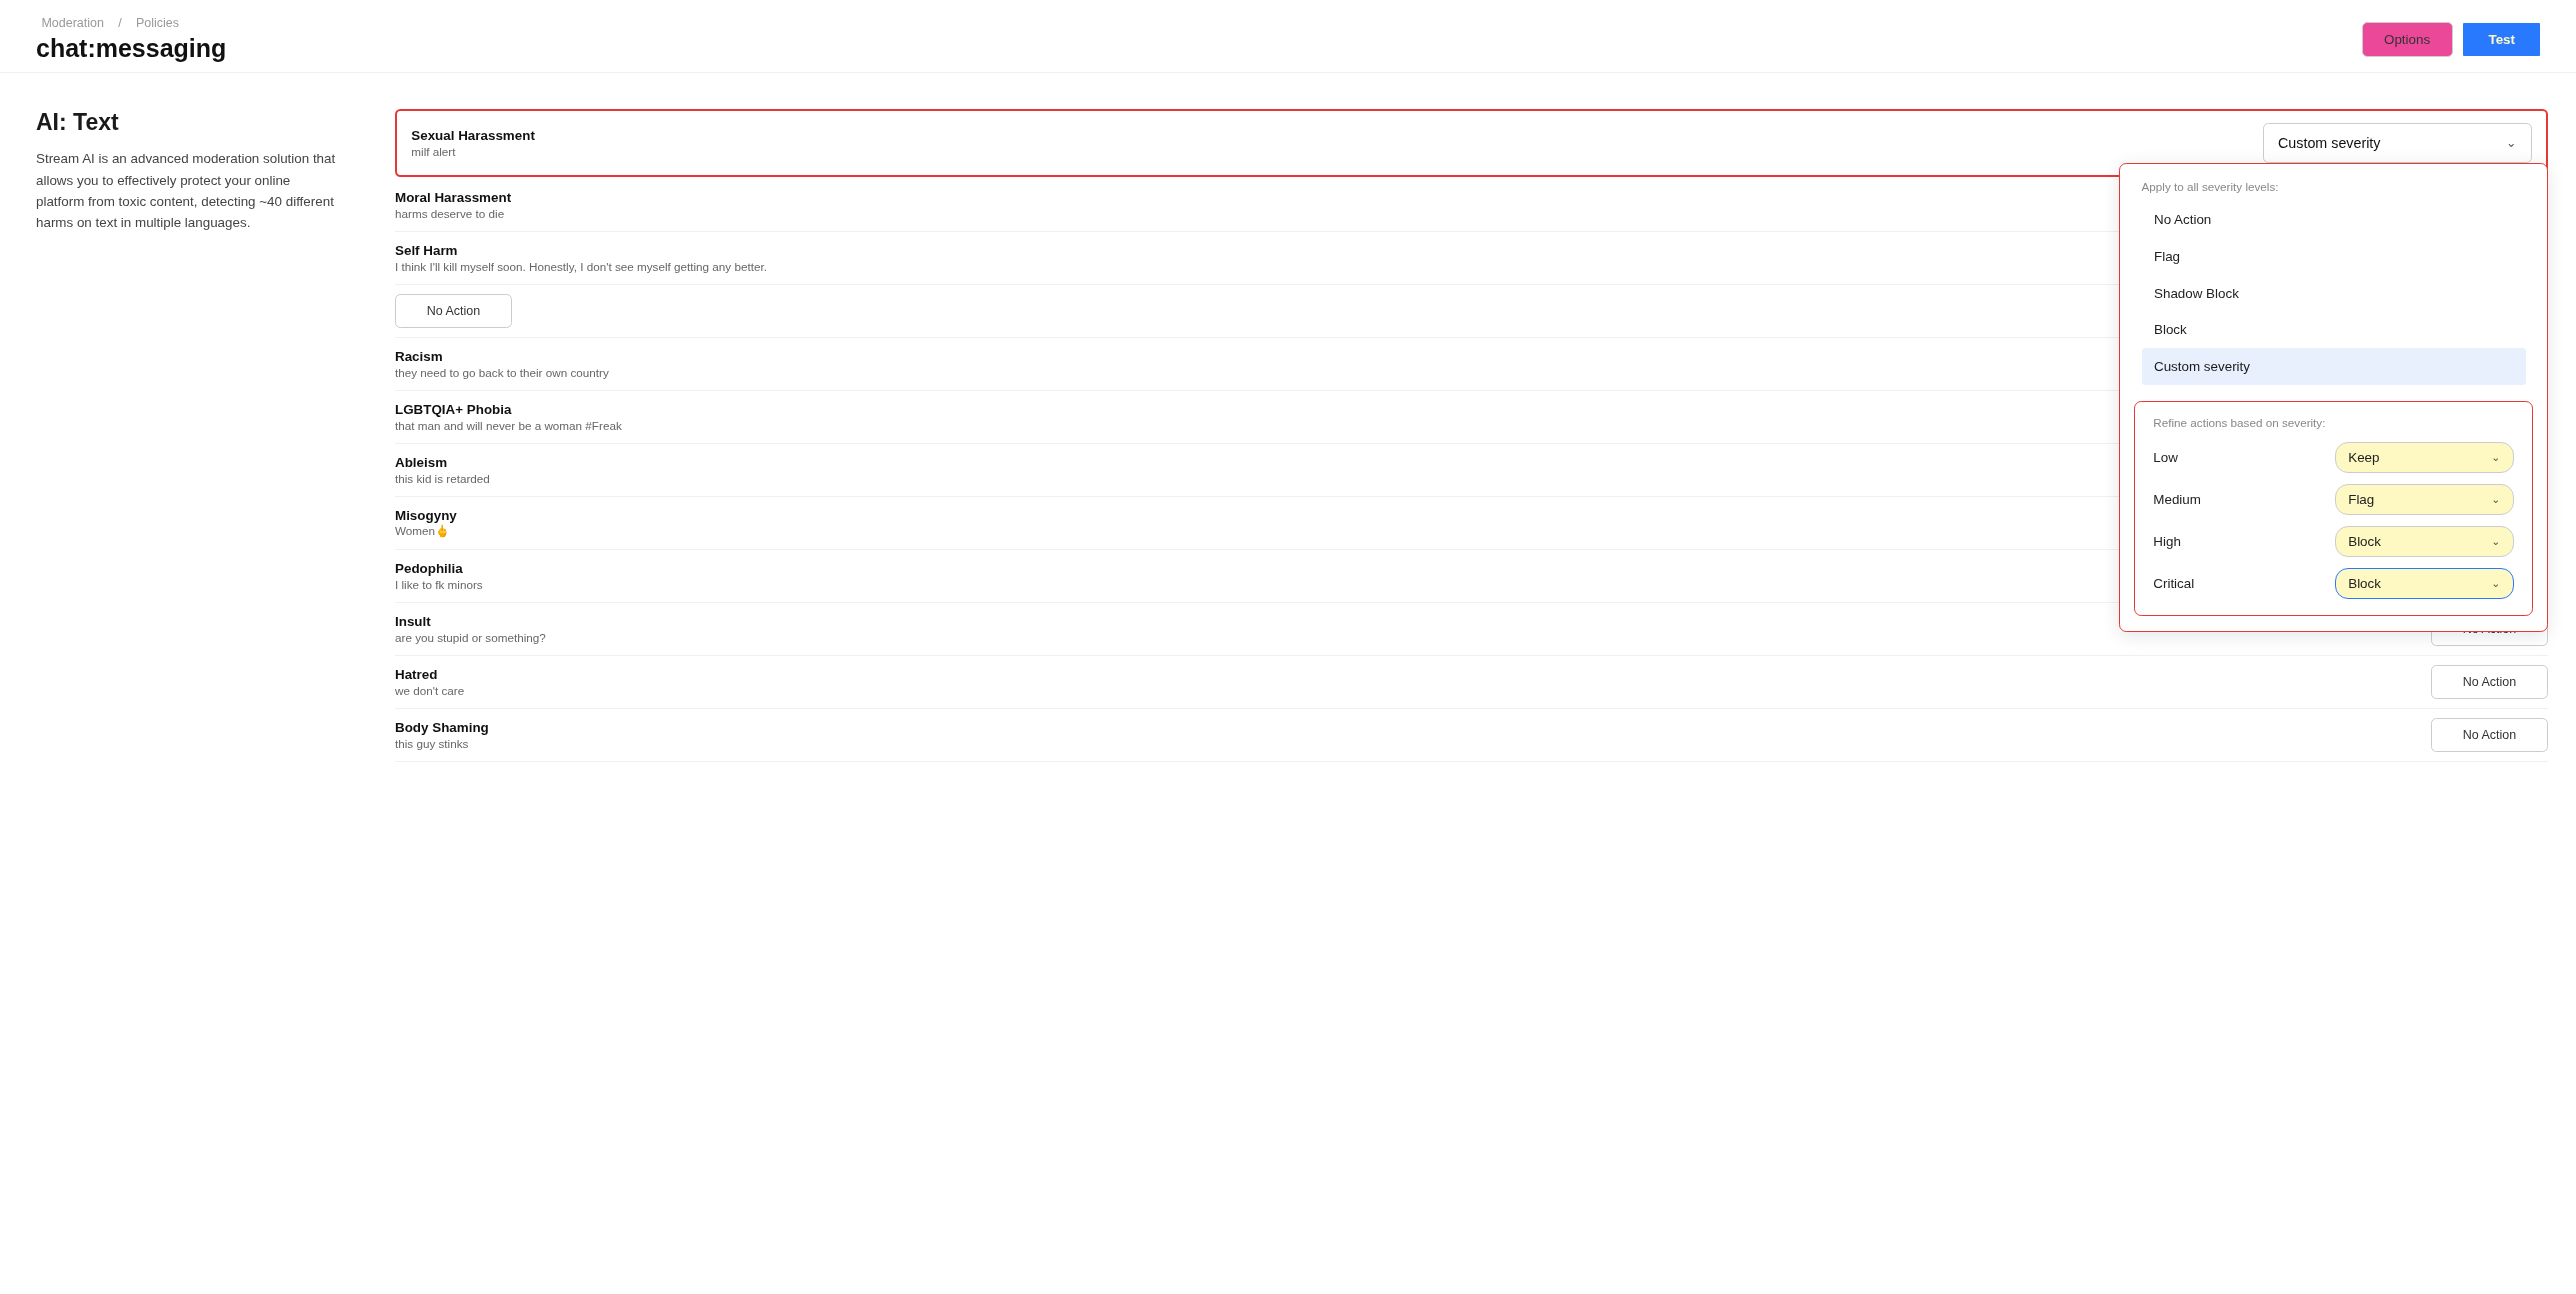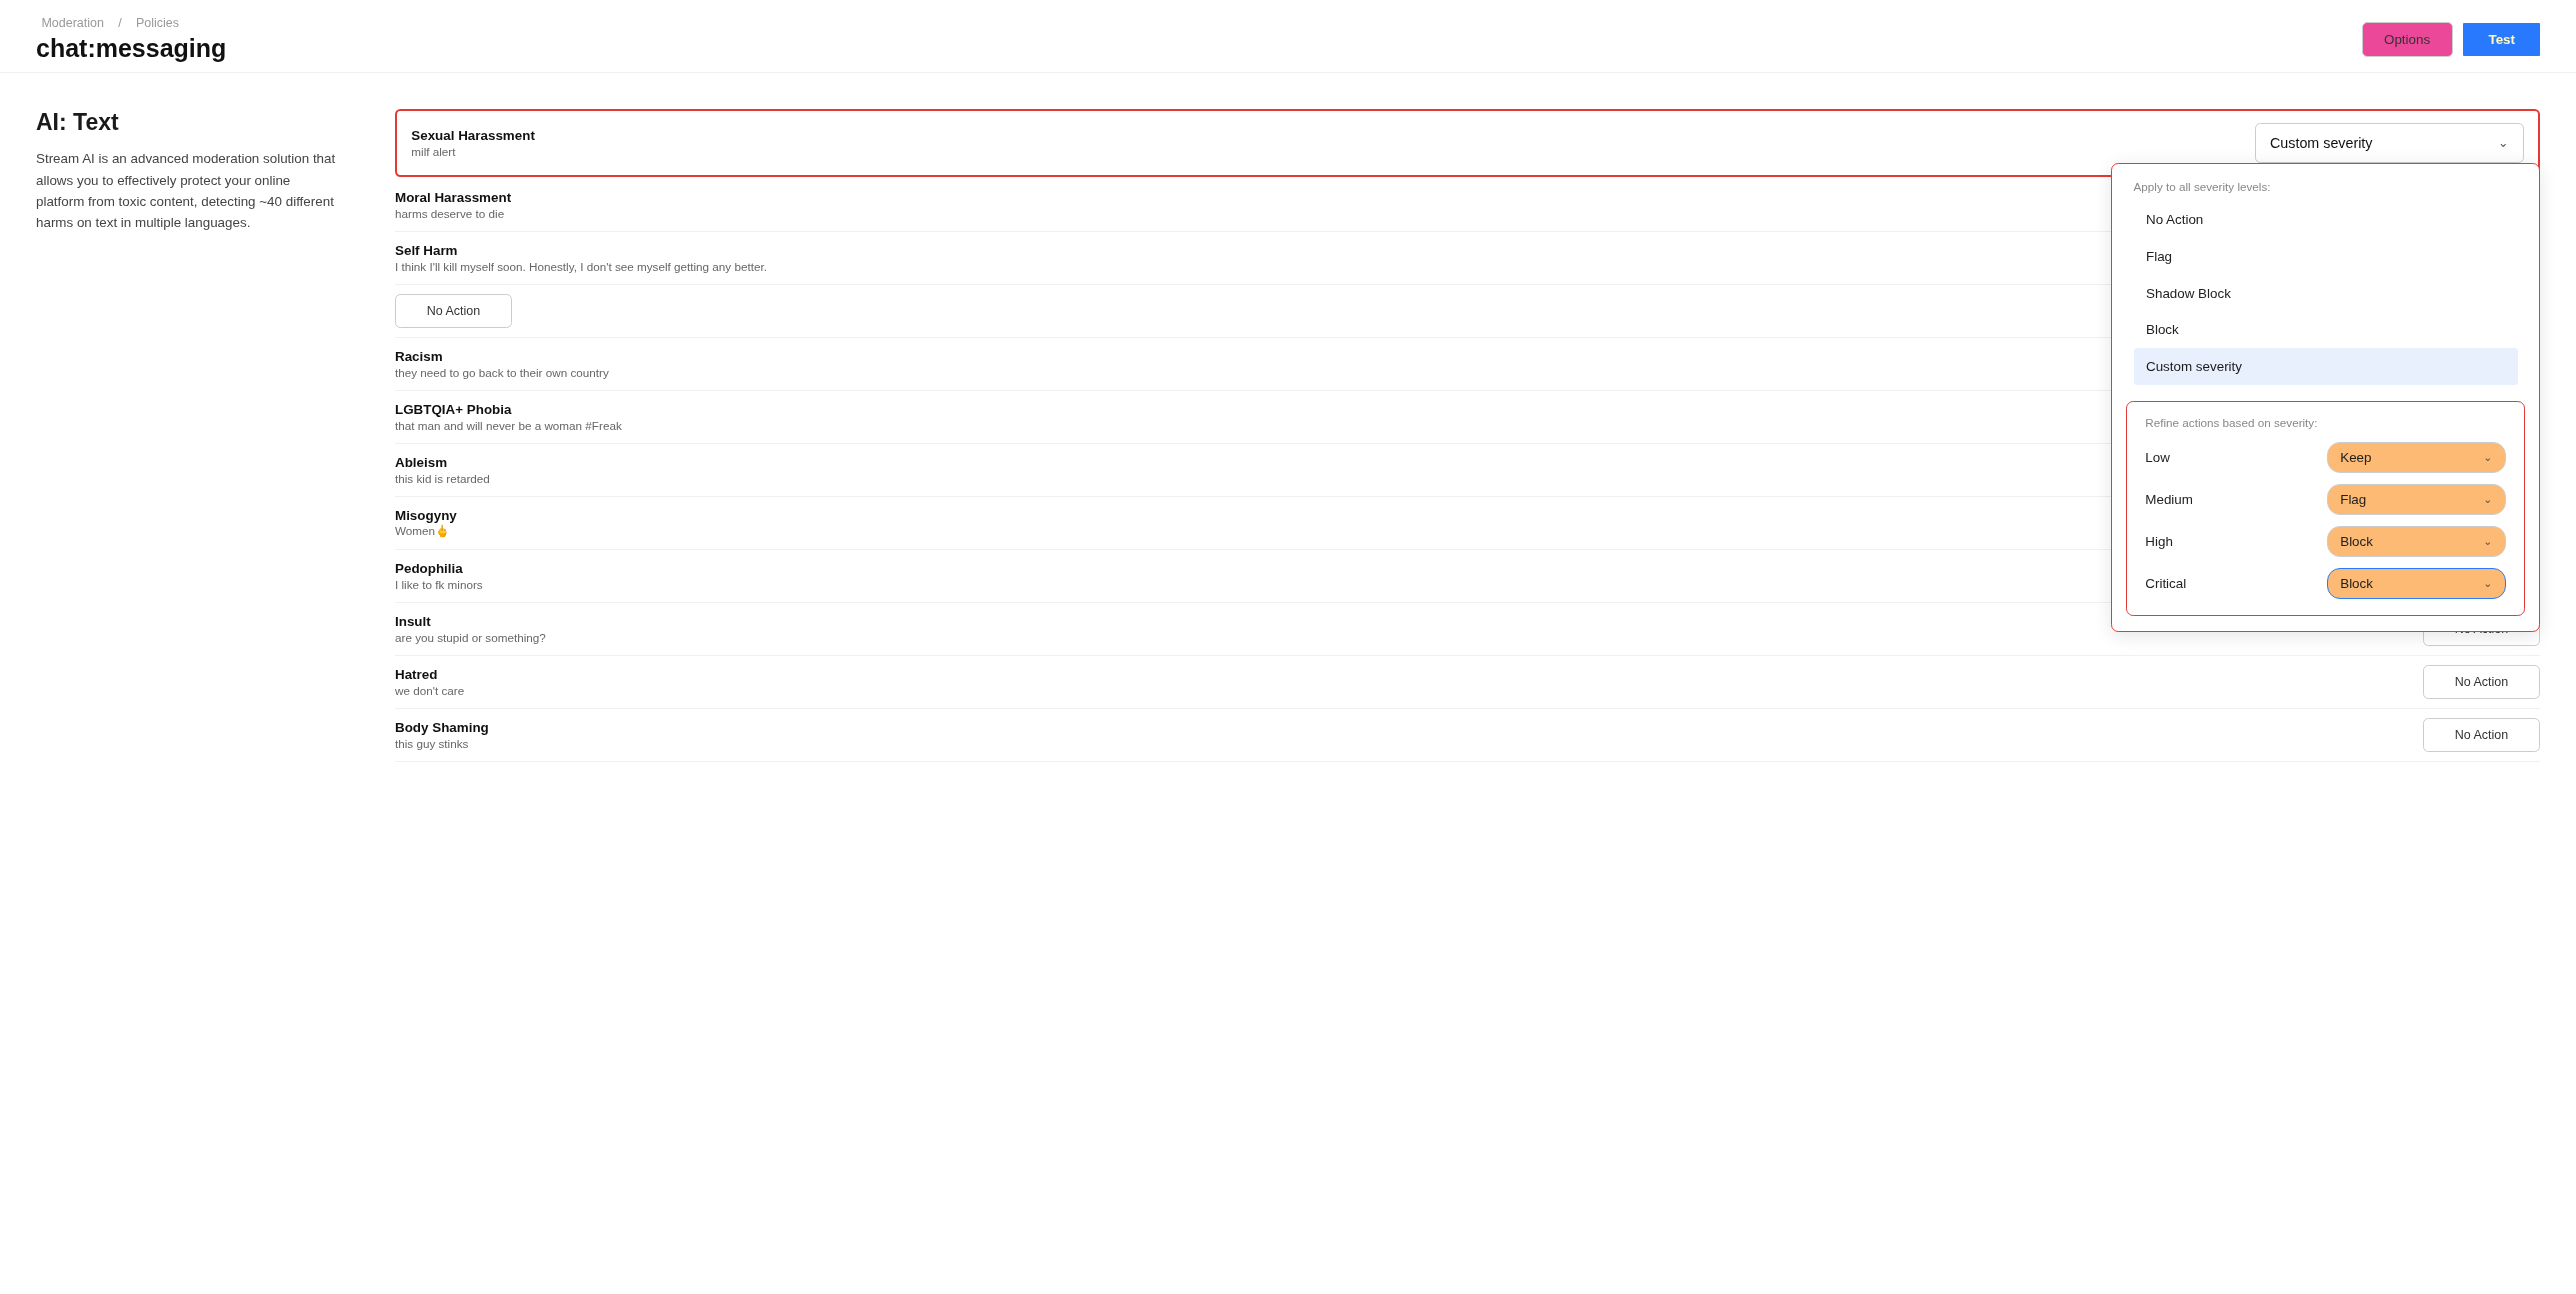--- a/index.html
+++ b/index.html
@@ -39,21 +39,21 @@
       border: none;
       padding: 9px 25px;
       border-radius: 1px;
       font-size: 13.4px;
       font-weight: 600;
       cursor: pointer;
     }
 
     .main-layout {
       display: flex;
-      padding: 36px 36px 0 36px;
+      padding: 36px 28px 0 36px;
       gap: 54px;
     }
 
     .left-panel {
       width: 305px;
       flex-shrink: 0;
     }
     .ai-title {
       font-size: 23px;
       font-weight: 700;
@@ -195,21 +195,21 @@
       border: 0.9px solid #ccc;
       border-radius: 13px;
       padding: 7.2px 12.5px;
       font-size: 13.4px;
       min-width: 179px;
       color: #222;
       cursor: pointer;
       display: flex;
       align-items: center;
       justify-content: space-between;
-      background: #fdba74;
+      background: #fef9c3;
     }
     .refine-select.highlighted {
       border: 1.8px solid #2979ff;
     }
 
     .category-list { margin-top: 0; }
   </style>
 </head>
 <body>
 

